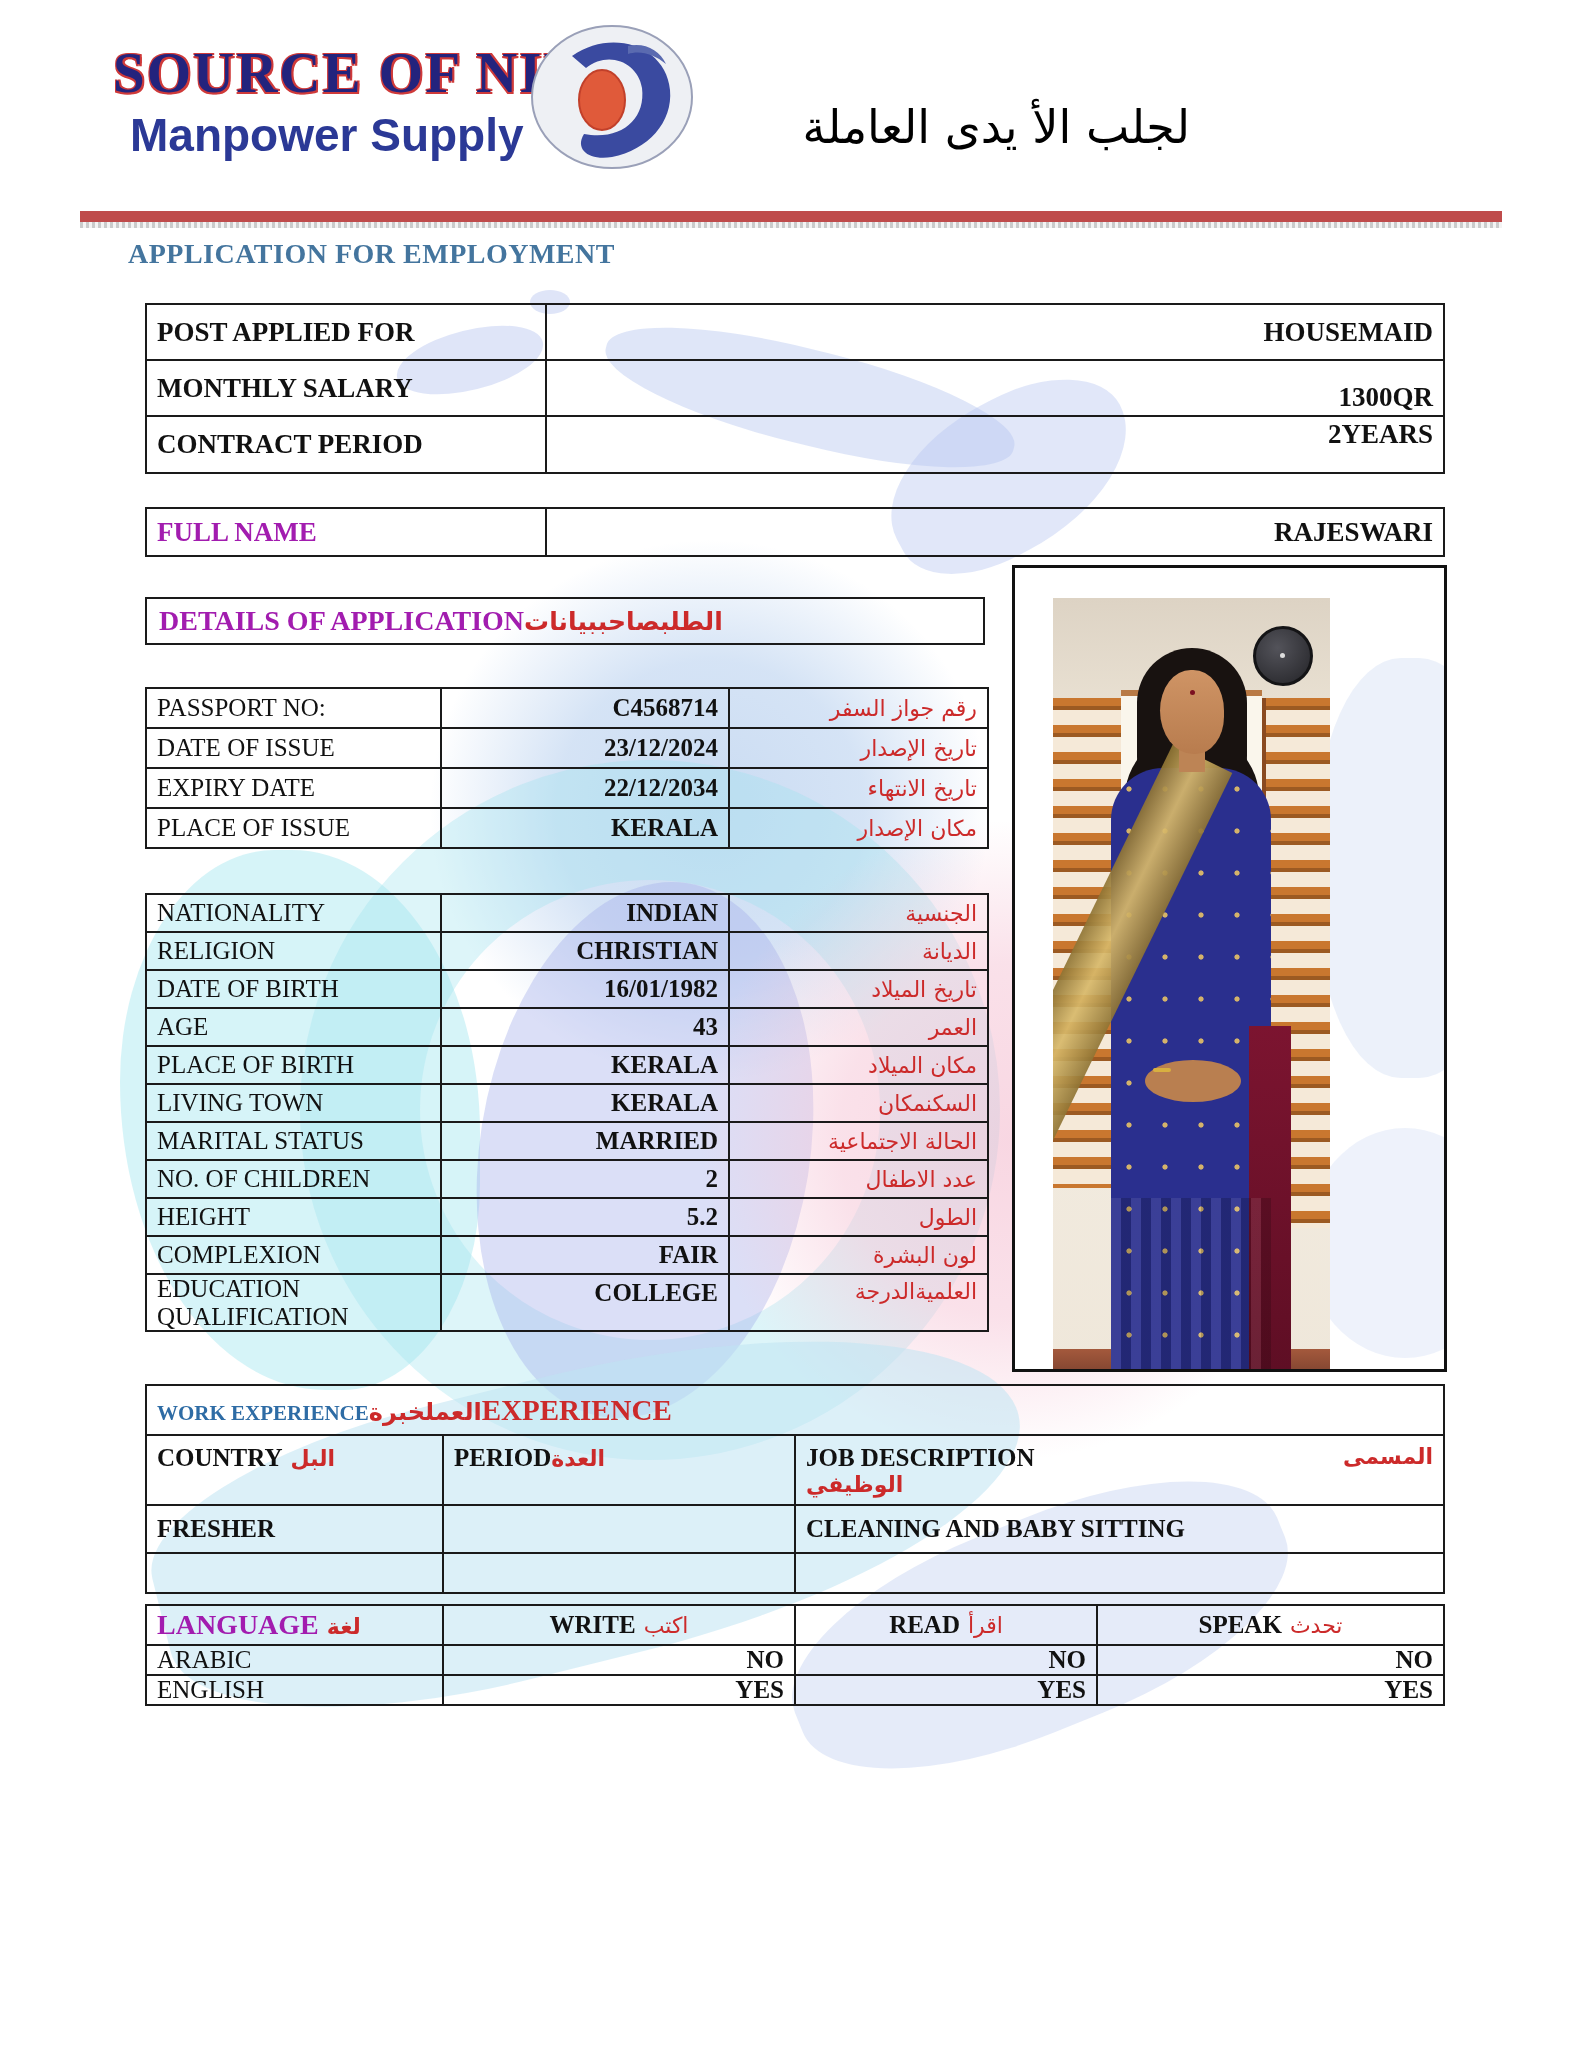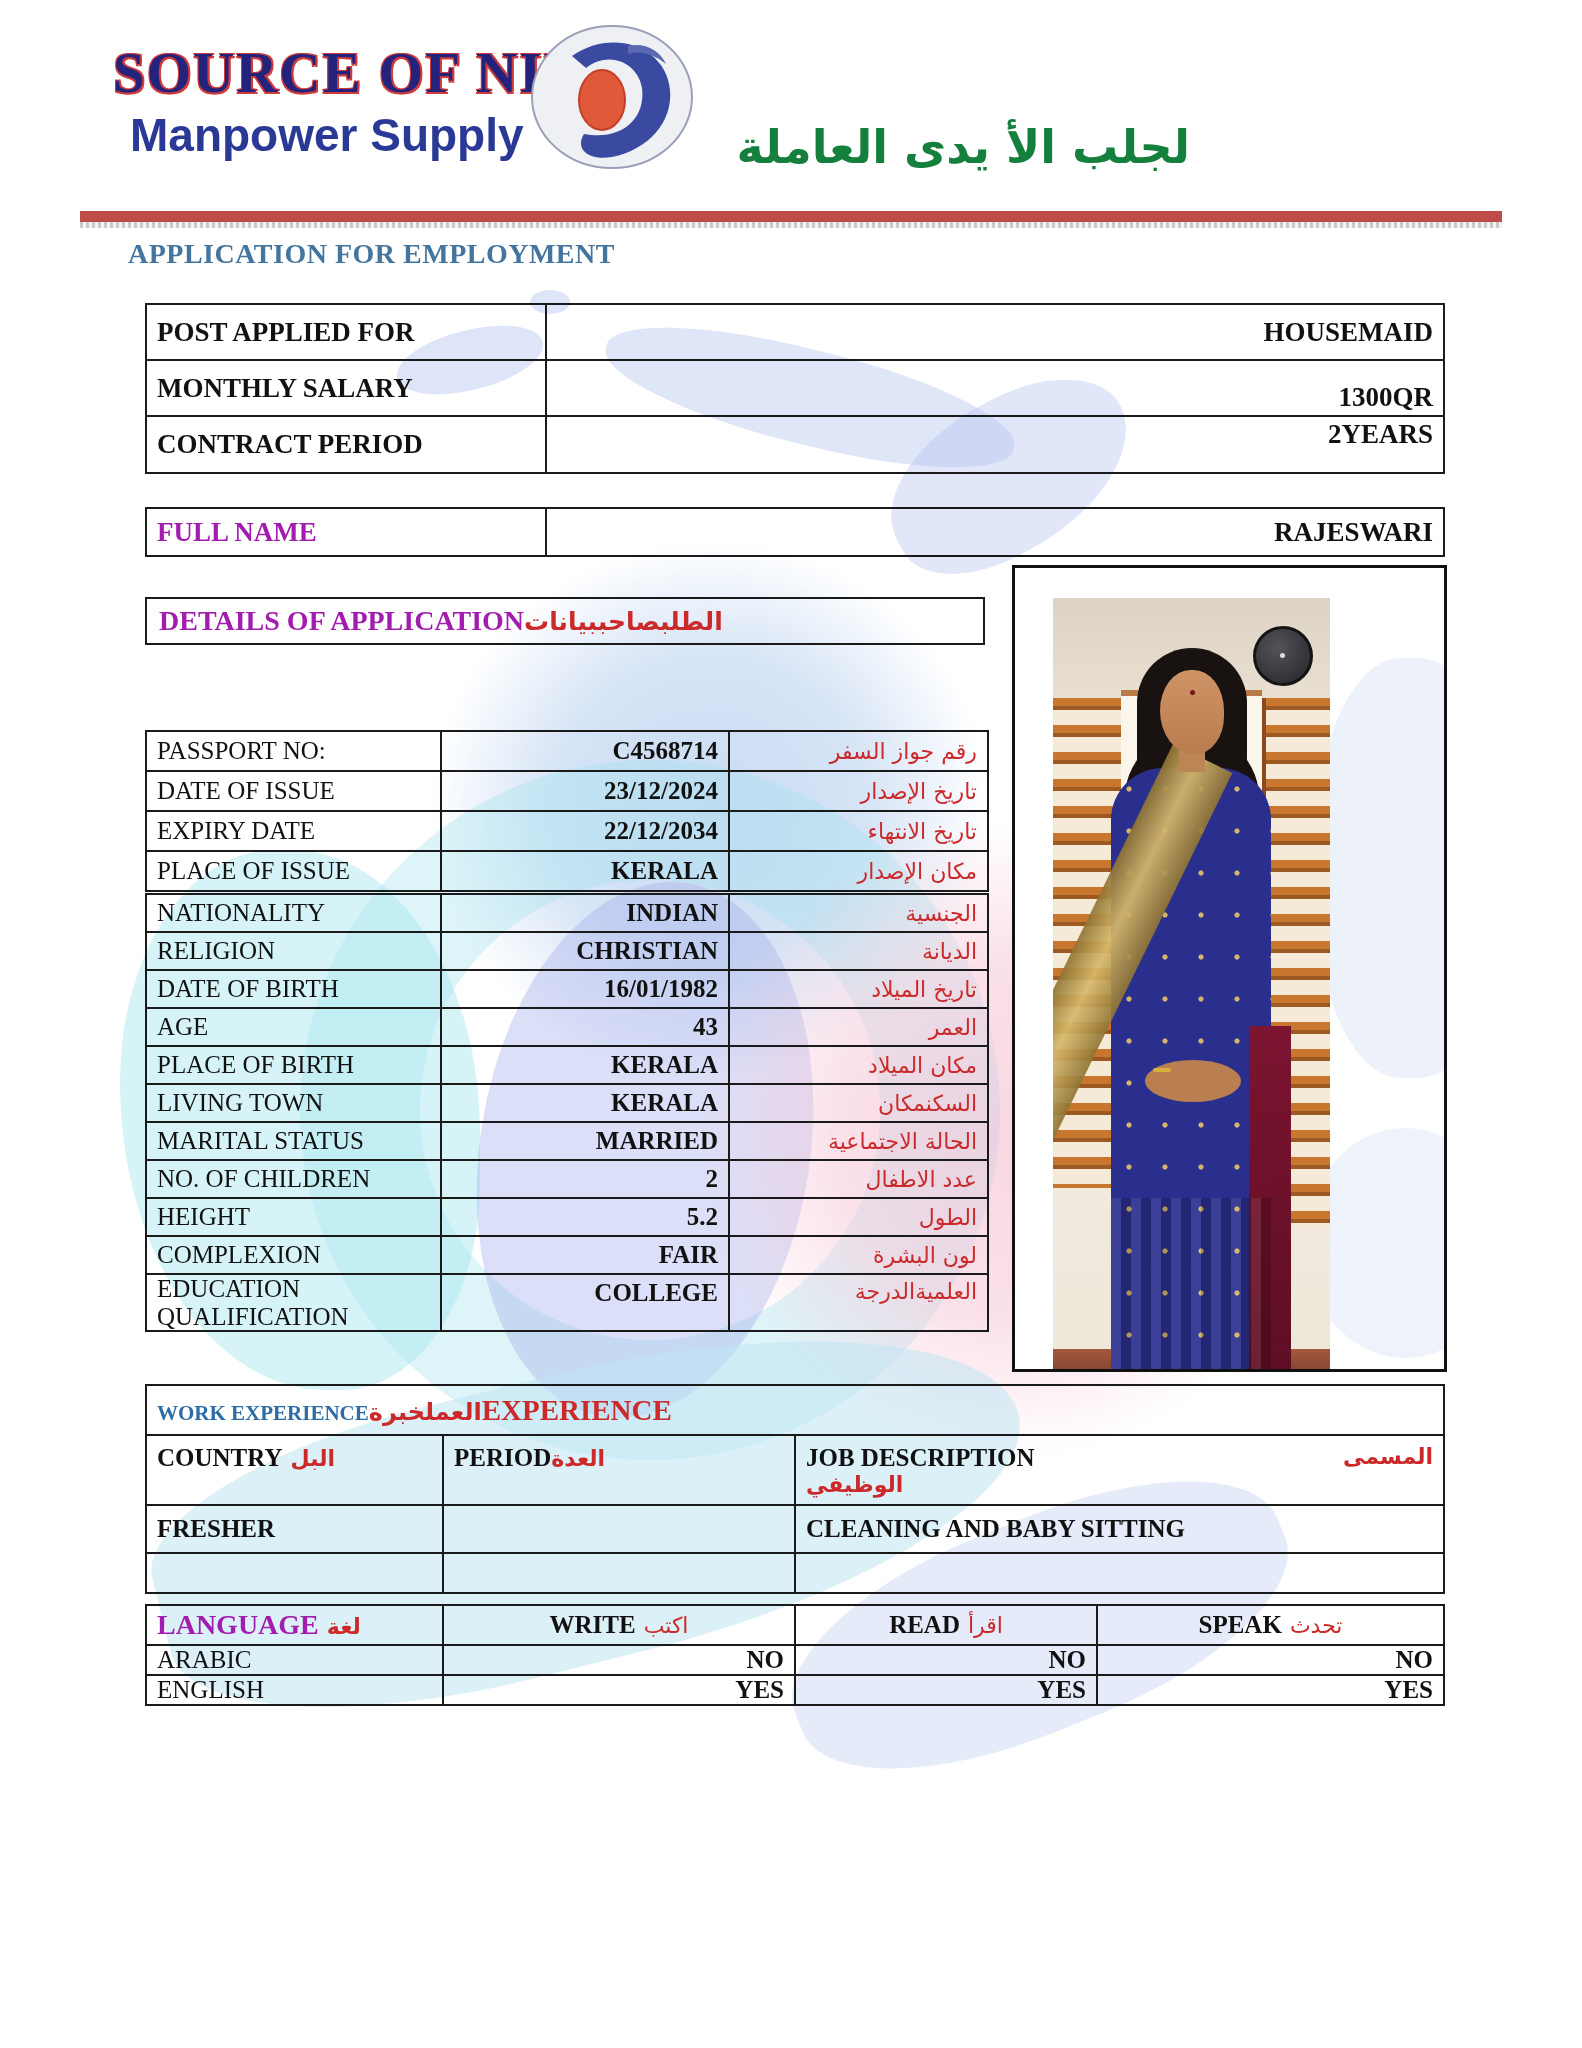--- a/index.html
+++ b/index.html
@@ -19,21 +19,21 @@
   .wm-swoosh1{left:150px;top:1370px;width:880px;height:290px;background:#bfe4f2;opacity:.55;border-radius:40% 60% 55% 45%;transform:rotate(-14deg);}
   .wm-swoosh2{left:780px;top:1520px;width:520px;height:210px;background:#ccd8f4;opacity:.5;border-radius:45%;transform:rotate(-22deg);}
   .z{position:absolute;z-index:2;}
   
   .brand1{left:113px;top:40px;font-size:57px;font-weight:bold;letter-spacing:2px;color:#23237d;
           text-shadow:2px 2px 0 #cf3a3a,-1px -1px 0 #cf3a3a,2px -1px 0 #cf3a3a,-1px 2px 0 #cf3a3a;}
   .brand2{left:130px;top:108px;font-size:46px;font-weight:bold;color:#2b3996;font-family:"Liberation Sans",sans-serif;}
   .brandAr1{left:700px;top:22px;width:490px;text-align:right;font-size:64px;font-weight:bold;color:#2530a0;
             font-family:"DejaVu Sans",sans-serif;
             text-shadow:2px 2px 0 #cf3a3a,-1px -1px 0 #cf3a3a,2px -1px 0 #cf3a3a,-1px 2px 0 #cf3a3a;}
-  .brandAr2{left:700px;top:120px;width:490px;text-align:right;font-size:46px;font-weight:bold;color:#15803d;
+  .brandAr2{left:700px;top:100px;width:490px;text-align:right;font-size:46px;font-weight:normal;color:#000000;
             font-family:"DejaVu Sans",sans-serif;}
   .redbar{left:80px;top:211px;width:1422px;height:11px;background:#bf4b4b;}
   .speckle{left:80px;top:222px;width:1422px;height:6px;opacity:.75;
            background:repeating-linear-gradient(90deg,#b9b9b9 0 3px,#efefef 3px 6px);}
   .apptitle{left:128px;top:238px;font-size:28px;font-weight:bold;color:#44759e;letter-spacing:.5px;}
   
   table.doc{border-collapse:collapse;table-layout:fixed;}
   table.doc td{border:2px solid #1a1a1a;padding:0 10px;vertical-align:middle;overflow:hidden;}
   .lblB{font-size:27px;font-weight:bold;}
   .lblR{font-size:25px;}
@@ -167,21 +167,21 @@
       <div class="ph-drape"></div>
       <div class="ph-pleats"></div>
       <div class="ph-neck"></div>
       <div class="ph-face"></div>
       <div class="ph-bindi"></div>
       <div class="ph-arms"></div>
       <div class="ph-bangle"></div>
     </div>
   </div>
 
-  <table class="doc z" style="left:145px;top:730px;width:842px;">
+  <table class="doc z" style="left:145px;top:687px;width:842px;">
     <colgroup>
         <col style="width:295px">
         <col style="width:288px">
         <col style="width:259px">
       </colgroup>
     <tbody>
         <tr style="height:40px">
       <td class="lblR">PASSPORT NO:</td>
       <td class="valB">C4568714</td>
       <td class="ar arCell" dir="rtl">رقم جواز السفر</td>

